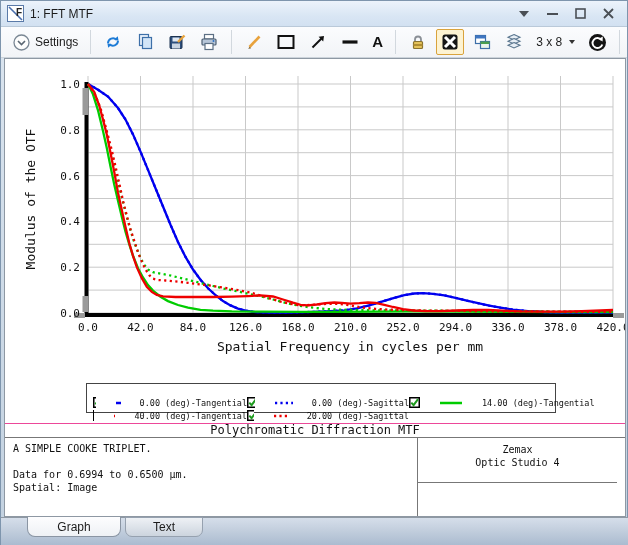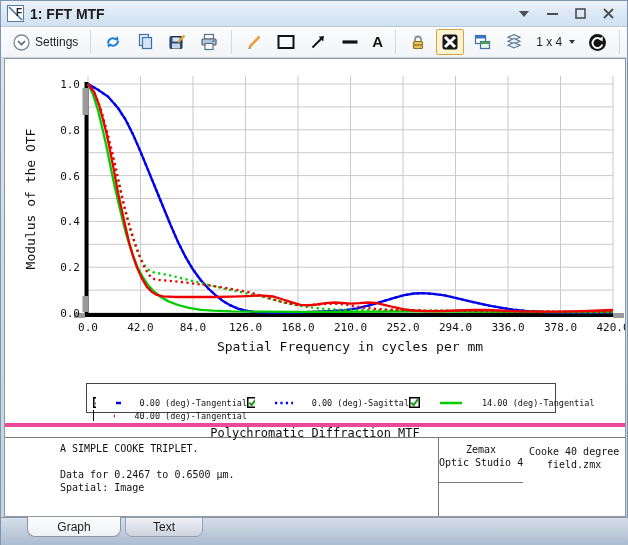--- a/index.html
+++ b/index.html
@@ -8,21 +8,21 @@
   .window { position:relative; width:628px; height:545px; border:1px solid #7e95ad;
             background:linear-gradient(#dce6f0,#c2d1e0); }
 
   
   .titlebar { position:absolute; left:0; top:0; width:100%; height:26px;
               background:linear-gradient(#ecf3fb,#d9e6f4 60%,#d2e1f1);
               border-bottom:1px solid #bac9d9; display:flex; align-items:center; padding:0 6px; }
   .app-ico { width:17px; height:17px; background:#fff; border:1px solid #5a7aa8; position:relative; margin-right:6px; }
   .app-ico svg { position:absolute; left:0; top:0; }
   .app-ico .ltr { position:absolute; right:1px; top:0px; font-size:10px; font-weight:bold; color:#222; line-height:14px;}
-  .title-text { font-size:14px; color:#1c1c1c;font-weight:bold; }
+  .title-text { font-size:12px; color:#1c1c1c; }
   .win-ctrls { margin-left:auto; display:flex; align-items:center; gap:14px; padding-right:6px; }
   .win-btn { width:14px; height:14px; display:flex; align-items:center; justify-content:center; cursor:default; }
 
   
   .toolbar { position:absolute; left:0; top:26px; width:100%; height:31px;
              background:linear-gradient(#fbfcfe,#f2f4f7);
              border-bottom:1px solid #cdd4db; display:flex; align-items:center; padding:0 6px; gap:4px; }
   .tb-sep { width:1px; height:24px; background:#d2d8de; margin:0 4px; flex:0 0 auto; }
   .tb-btn { display:flex; align-items:center; gap:4px; padding:2px 3px; border:1px solid transparent; border-radius:2px; }
   .tb-btn.active { border:1px solid #d9a33c; background:#fdf3d2; }
@@ -43,27 +43,27 @@
   
   .legend-box { position:absolute; left:81px; top:324px; width:470px; height:30px;
                 border:1px solid #444; background:#fff;
                 display:grid; grid-template-columns:154px 162px 1fr; grid-auto-rows:13px;
                 align-items:center; padding:1px 4px 1px 6px; }
   .legend-item { display:flex; align-items:center; gap:19px;
                  font-family:"DejaVu Sans Mono", monospace; font-size:8.5px; color:#111; white-space:nowrap;margin-top:22px; }
 
   
   .band { position:absolute; left:0; top:364px; width:620px; height:15px;
-          border-top:4px solid #ec4899; border-bottom:1px solid #777;
+          border-top:1px solid #ec4899; border-bottom:1px solid #777;
           font-family:"DejaVu Sans Mono", monospace; font-size:12px; color:#111;
           text-align:center; line-height:13px; }
-  .info { position:absolute; left:0; top:379px; width:620px; height:78px; display:flex;padding-left:47px; }
+  .info { position:absolute; left:0; top:379px; width:620px; height:78px; display:flex; }
   .info-left { width:412px; height:100%; padding:4px 0 0 8px; }
   .info-line { font-family:"DejaVu Sans Mono", monospace; font-size:10px; color:#111; min-height:13px; line-height:13px; }
-  .info-right { width:200px; height:100%; border-left:1px solid #777; display:flex; flex-direction:row; }
+  .info-right { width:200px; height:100%; border-left:1px solid #777; display:flex; flex-direction:column; }
   .cellA { height:45px; border-bottom:1px solid #777; padding-top:5px; }
   .cellB { flex:1; padding-top:7px; }
   .cline { font-family:"DejaVu Sans Mono", monospace; font-size:10px; color:#111; text-align:center; line-height:13px; }
 
   
   .tabbar { position:absolute; left:0; top:516px; width:628px; height:29px;
             background:linear-gradient(#d5deea, #c2cedd 45%, #a9bacf); border-top:1px solid #8e98a3; }
   .tab { position:absolute; top:-1px; height:20px; display:flex; align-items:center; justify-content:center;
          font-size:12px; color:#1c1c1c; }
   .tab-active { left:26px; width:94px; background:linear-gradient(#fdfdfe,#eef1f5);
@@ -225,21 +225,21 @@
     <span class="tb-btn">
         <span class="tbico">
       <svg width="18" height="18">
             <path d="M9,1.5 L15,4.2 9,7 3,4.2 Z" fill="#e7eef5" stroke="#5a768f" stroke-width="1.1"></path>
             <path d="M9,5.5 L15,8.2 9,11 3,8.2 Z" fill="#e7eef5" stroke="#5a768f" stroke-width="1.1"></path>
             <path d="M9,9.5 L15,12.2 9,15 3,12.2 Z" fill="#e7eef5" stroke="#5a768f" stroke-width="1.1"></path>
           </svg>
     </span>
       </span>
     <span class="tb-btn">
-      <span class="tb-label">1 x 4</span>
+      <span class="tb-label">3 x 8</span>
       <span class="caret"></span>
     </span>
     <span class="tb-btn">
         <span class="tbico">
       <svg width="19" height="19">
             <circle cx="9.5" cy="9.5" r="8.5" fill="#141414"></circle>
             <path d="M13.5,7 a5,5 0 1 0 0.8,4.5" fill="none" stroke="#fff" stroke-width="1.9"></path>
             <polygon points="14.8,3.6 14.6,8.4 10.6,6" fill="#fff"></polygon>
           </svg>
     </span>
@@ -340,38 +340,47 @@
           <div class="legend-item">
             <svg width="11" height="11">
               <rect x="0.75" y="0.75" width="9.5" height="9.5" fill="#fff" stroke="#000" stroke-width="1.5"></rect>
               <path d="M2.3,5.6 L4.6,8.2 L9,2.2" fill="none" stroke="#1e9b1e" stroke-width="2"></path>
             </svg>
             <svg width="24" height="8">
               <line x1="1" y1="4" x2="23" y2="4" stroke="#ee0000" stroke-width="2.5"></line>
             </svg>
             <span>40.00 (deg)-Tangential</span>
           </div>
+          <div class="legend-item">
+            <svg width="11" height="11">
+              <rect x="0.75" y="0.75" width="9.5" height="9.5" fill="#fff" stroke="#000" stroke-width="1.5"></rect>
+              <path d="M2.3,5.6 L4.6,8.2 L9,2.2" fill="none" stroke="#1e9b1e" stroke-width="2"></path>
+            </svg>
+            <svg width="24" height="8">
+              <line x1="1" y1="4" x2="23" y2="4" stroke="#ee0000" stroke-width="2.5" stroke-dasharray="2.2 3.2"></line>
+            </svg>
+            <span>20.00 (deg)-Sagittal</span>
+          </div>
         </div>
 
       <div class="band">Polychromatic Diffraction MTF</div>
 
       <div class="info">
         <div class="info-left">
           <div class="info-line">A SIMPLE COOKE TRIPLET.</div>
           <div class="info-line"></div>
-          <div class="info-line">Data for 0.2467 to 0.6500 μm.</div>
+          <div class="info-line">Data for 0.6994 to 0.6500 μm.</div>
           <div class="info-line">Spatial: Image</div>
         </div>
         <div class="info-right">
           <div class="cellA">
             <div class="cline">Zemax</div>
             <div class="cline">Optic Studio 4</div>
           </div>
           <div class="cellB">
-            <div class="cline">Cooke 40 degree field.zmx</div>
           </div>
         </div>
       </div>
     </div>
   </div>
 
   <div class="tabbar">
     <div class="tab tab-active">
       <span>Graph</span>
     </div>

